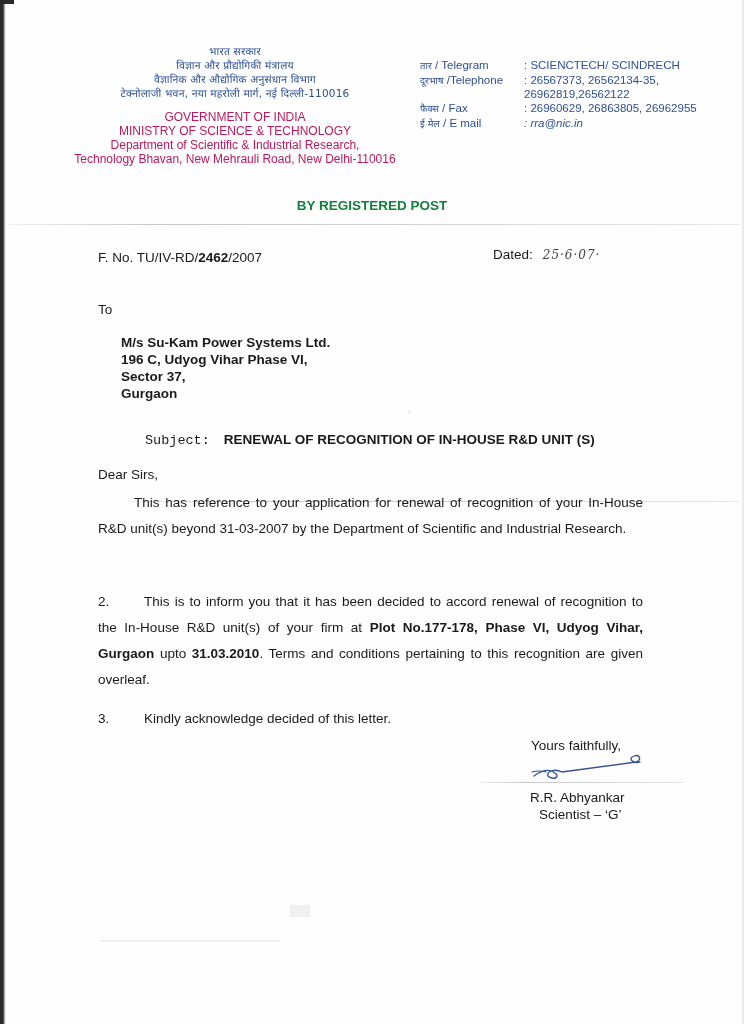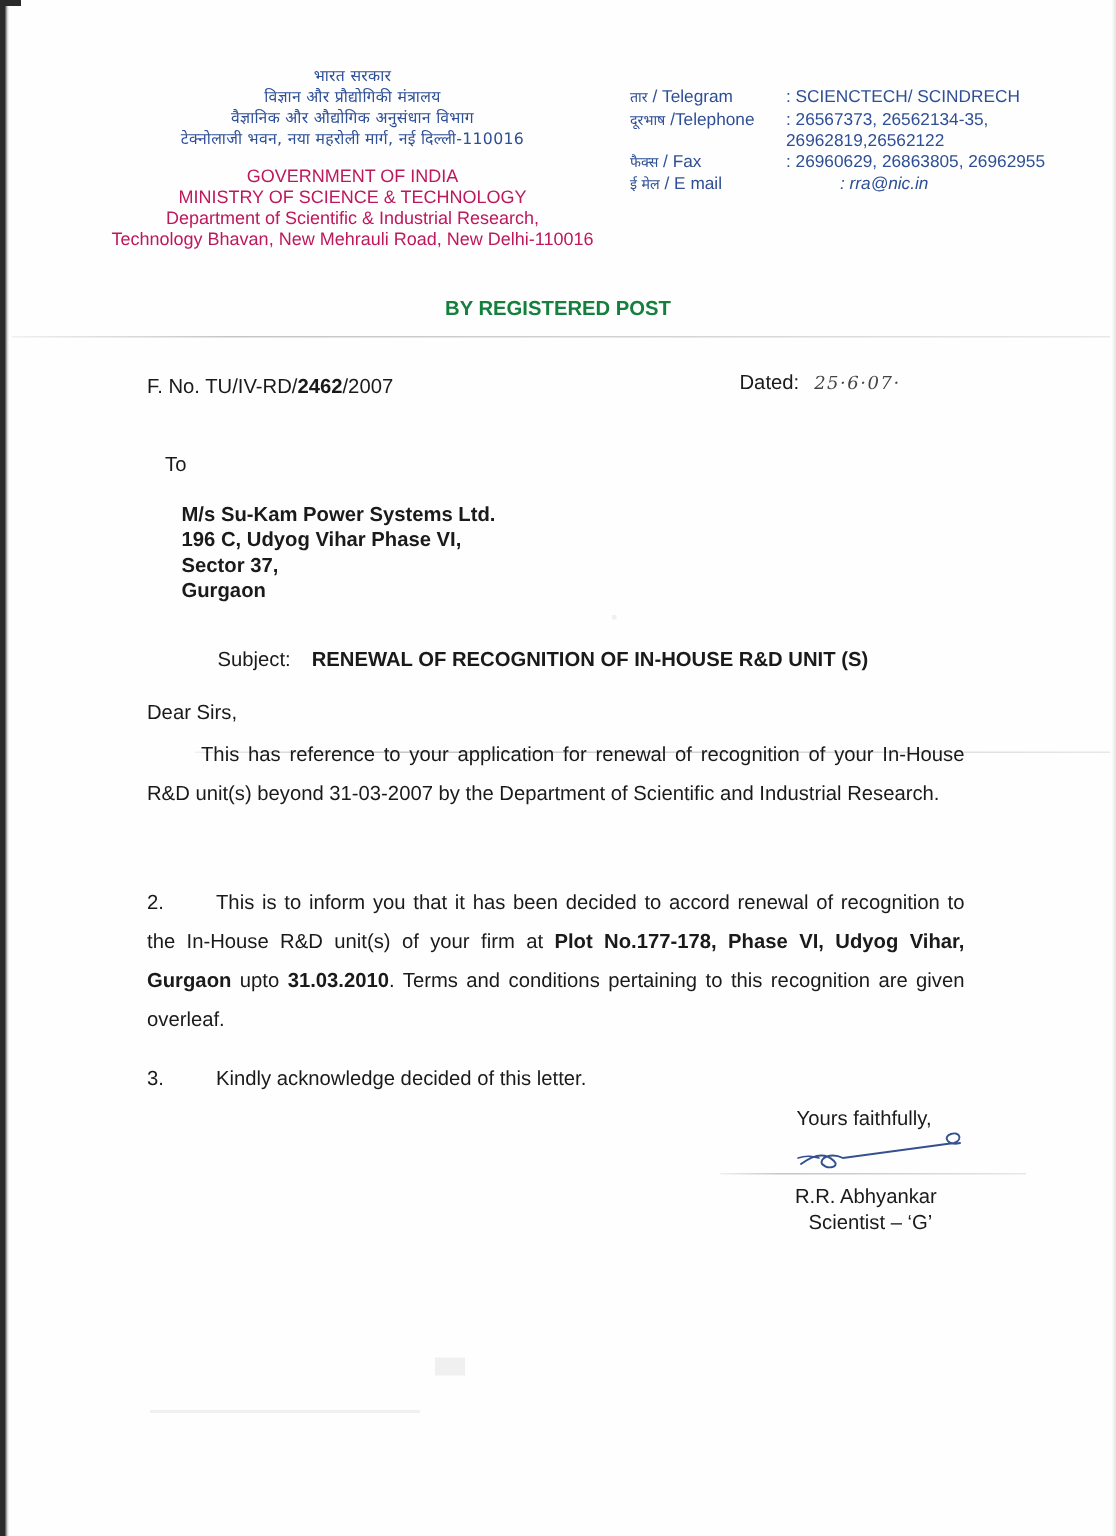--- a/index.html
+++ b/index.html
@@ -83,21 +83,21 @@
       white-space: nowrap;
     }
     .contact-label .hi {
       font-family: "DejaVu Sans", sans-serif;
       font-size: 9.5px;
     }
     .contact-value {
       flex: 1;
       white-space: pre-line;
     }
-    .contact-value.italic { font-style: italic; margin-left: 36px; }
+    .contact-value.italic { font-style: italic; }
 
     .registered {
       position: absolute;
       left: 0; width: 744px;
       top: 198px;
       text-align: center;
       font-weight: bold;
       font-size: 13.5px;
       color: #15803d;
     }
@@ -116,36 +116,36 @@
     .dated .hand {
       font-family: "DejaVu Serif", serif;
       font-style: italic;
       font-size: 12px;
       color: #444;
       margin-left: 10px;
       letter-spacing: 1px;
     }
     .to-label {
       position: absolute;
-      left: 110px; top: 302px;
+      left: 98px; top: 302px;
       font-size: 13.5px;
     }
     .address {
       position: absolute;
       left: 121px; top: 334px;
       font-weight: bold;
       font-size: 13.5px;
       line-height: 17px;
     }
     .subject {
       position: absolute;
       left: 145px; top: 432px;
       font-size: 13.5px;
     }
-    .subject .label { margin-right: 14px; }
+    .subject .label { margin-right: 14px; font-family: Liberation Mono, monospace; }
     .subject .text { font-weight: bold; }
     .salutation {
       position: absolute;
       left: 98px; top: 467px;
       font-size: 13.5px;
     }
     .para {
       position: absolute;
       left: 98px;
       width: 545px;

